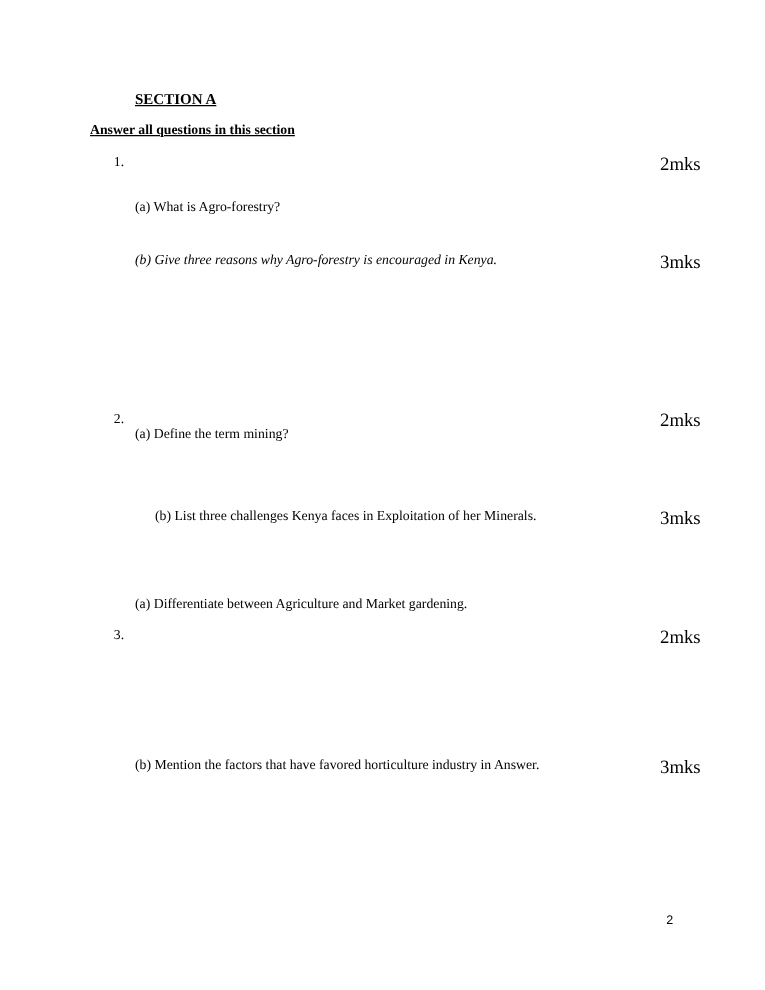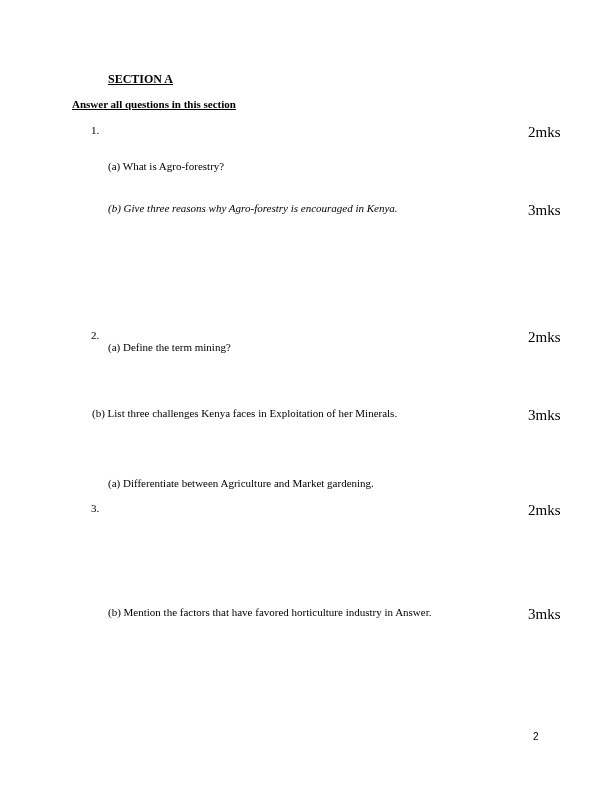--- a/index.html
+++ b/index.html
@@ -23,21 +23,21 @@
 <div class="abs qtext" style="left:108px; top:124px;margin-top:36px;">(a) What is Agro-forestry?</div>
 <div class="abs marks" style="top:124px;">2mks</div>
 
 <div class="abs qtext" style="left:108px; top:202px;font-style:italic;">(b) Give three reasons why Agro-forestry is encouraged in Kenya.</div>
 <div class="abs marks" style="top:202px;">3mks</div>
 
 <div class="abs qnum" style="left:91px; top:329px;">2.</div>
 <div class="abs qtext" style="left:108px; top:329px;margin-top:12px;">(a) Define the term mining?</div>
 <div class="abs marks" style="top:329px;">2mks</div>
 
-<div class="abs qtext" style="left:92px; top:407px;">(b) List three challenges Kenya faces in Exploitation of her Minerals.</div>
+<div class="abs qtext" style="left:124px; top:407px;">(b) List three challenges Kenya faces in Exploitation of her Minerals.</div>
 <div class="abs marks" style="top:407px;">3mks</div>
 
 <div class="abs qnum" style="left:91px; top:502px;">3.</div>
 <div class="abs qtext" style="left:108px; top:477px;">(a) Differentiate between Agriculture and Market gardening.</div>
 <div class="abs marks" style="top:502px;">2mks</div>
 
 <div class="abs qtext" style="left:108px; top:606px;">(b) Mention the factors that have favored horticulture industry in Answer.</div>
 <div class="abs marks" style="top:606px;">3mks</div>
 
 <div class="abs pagenum">2</div>

